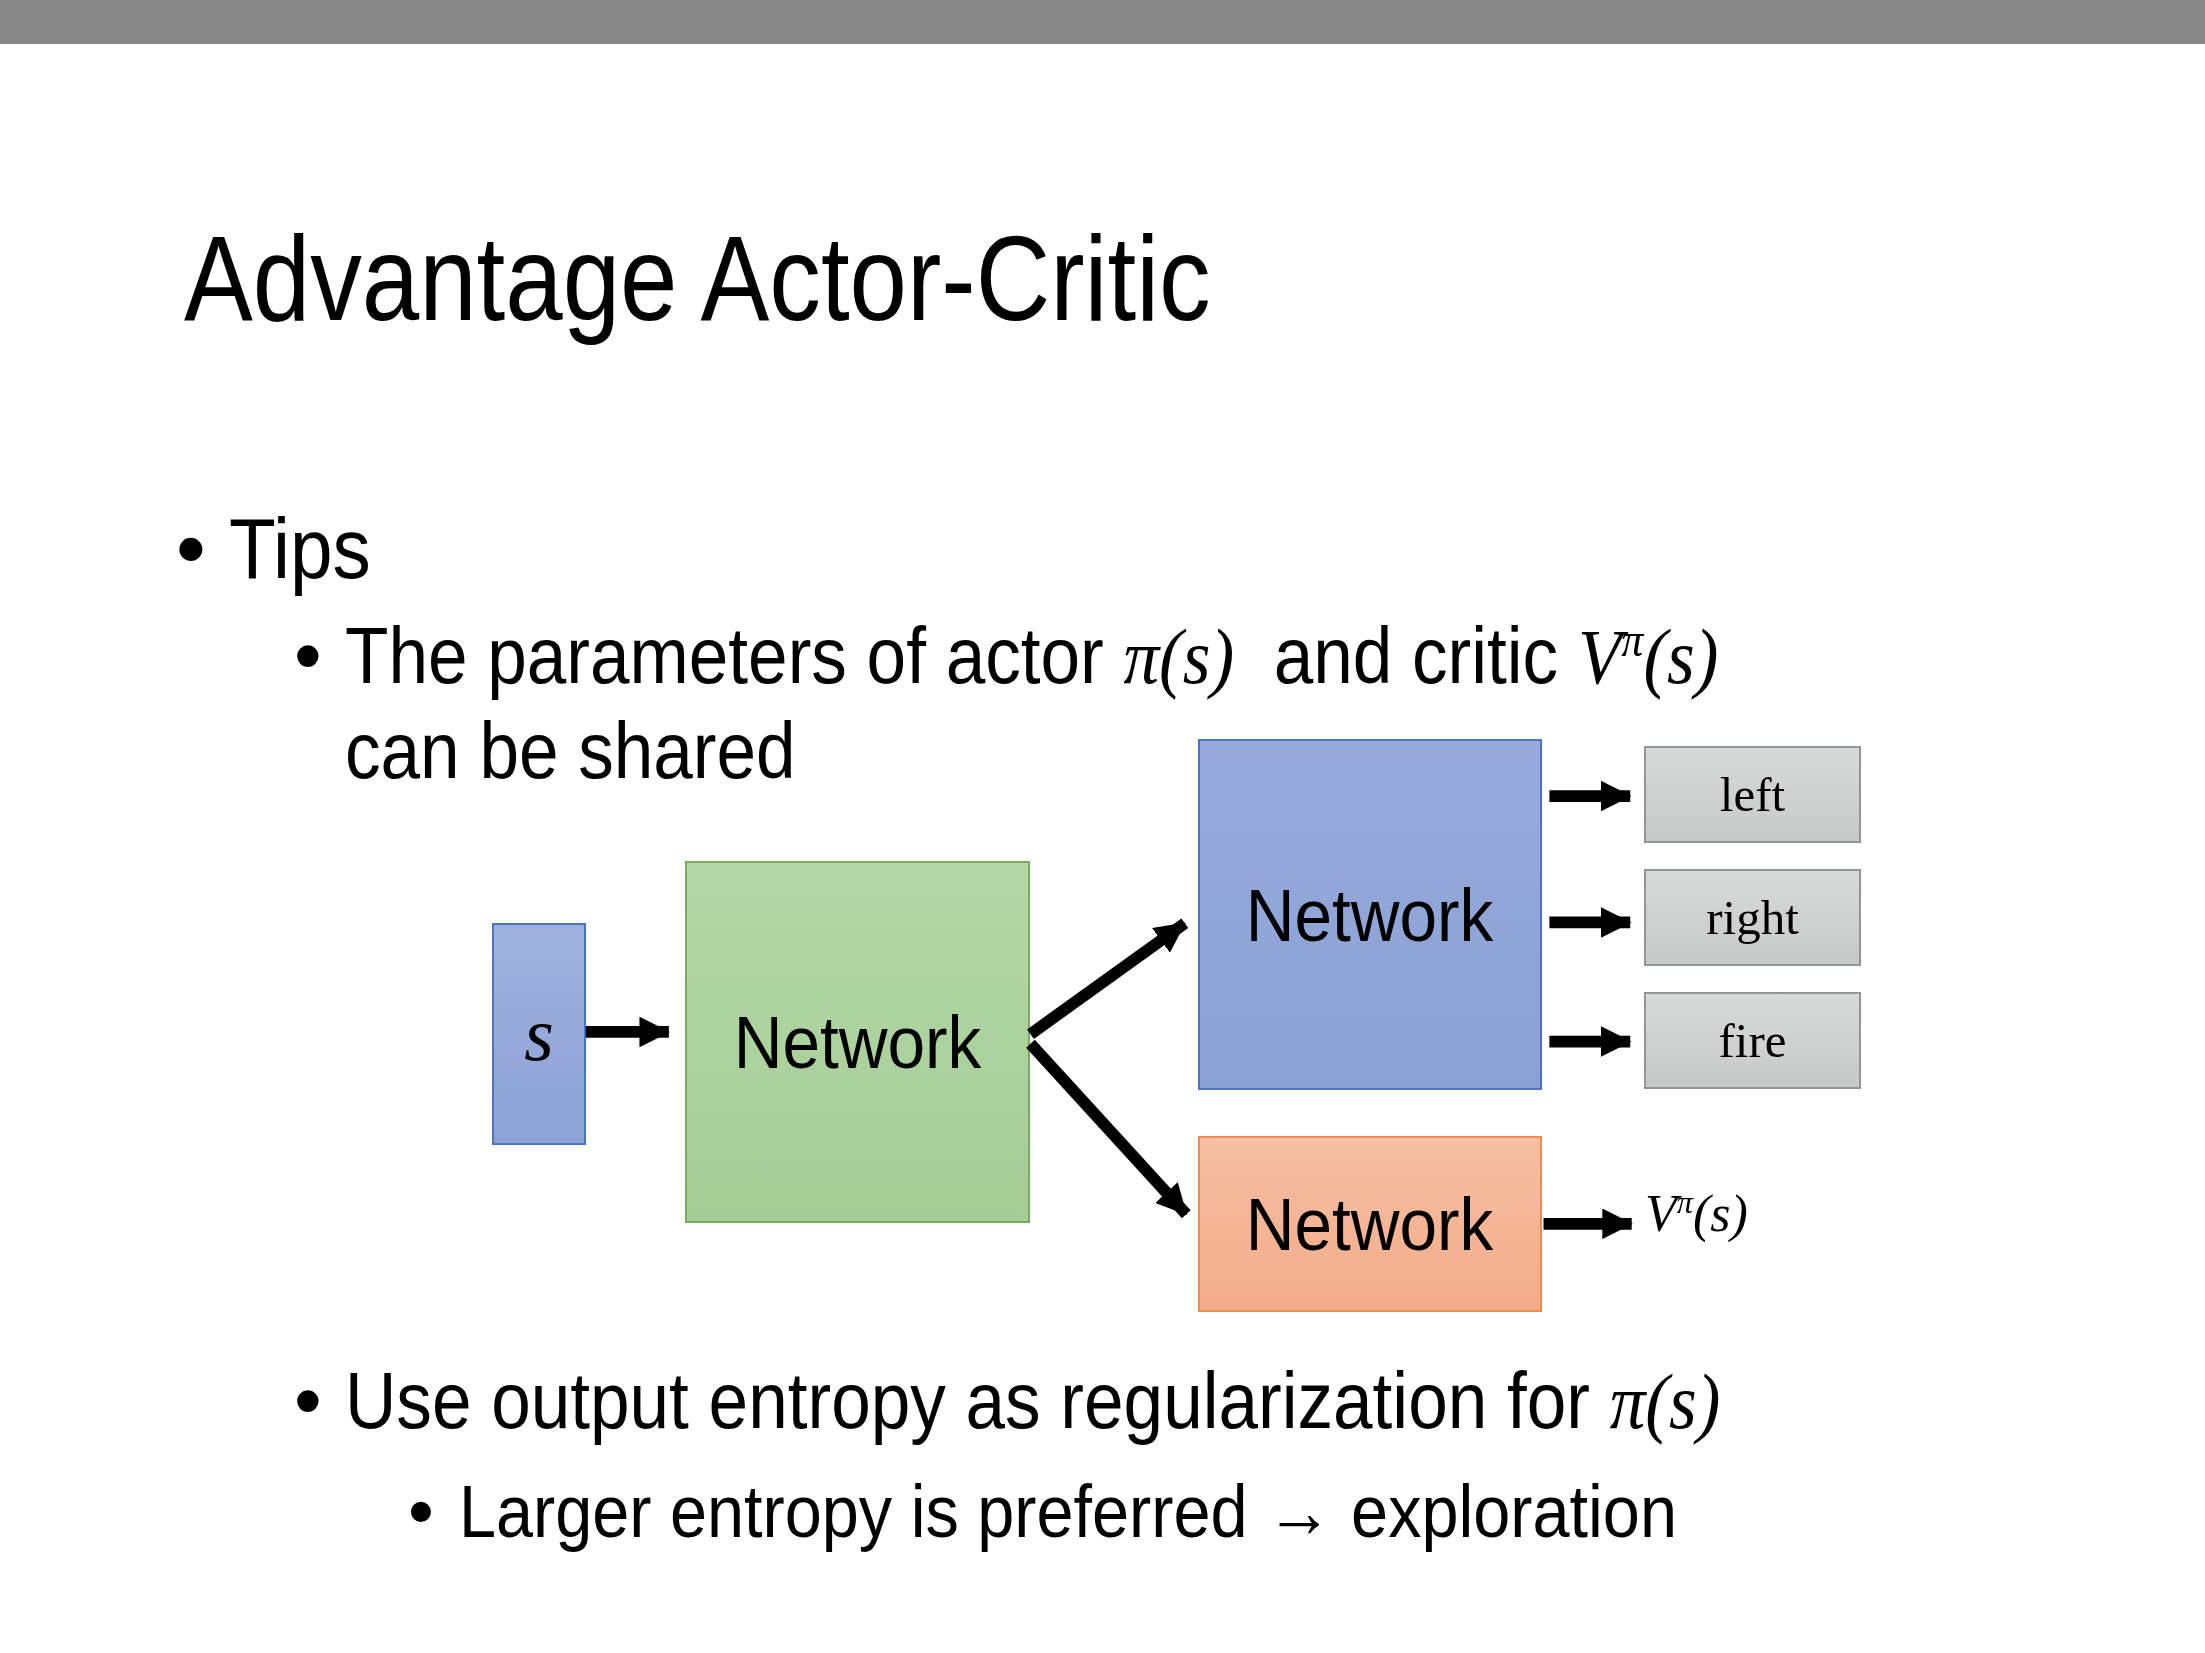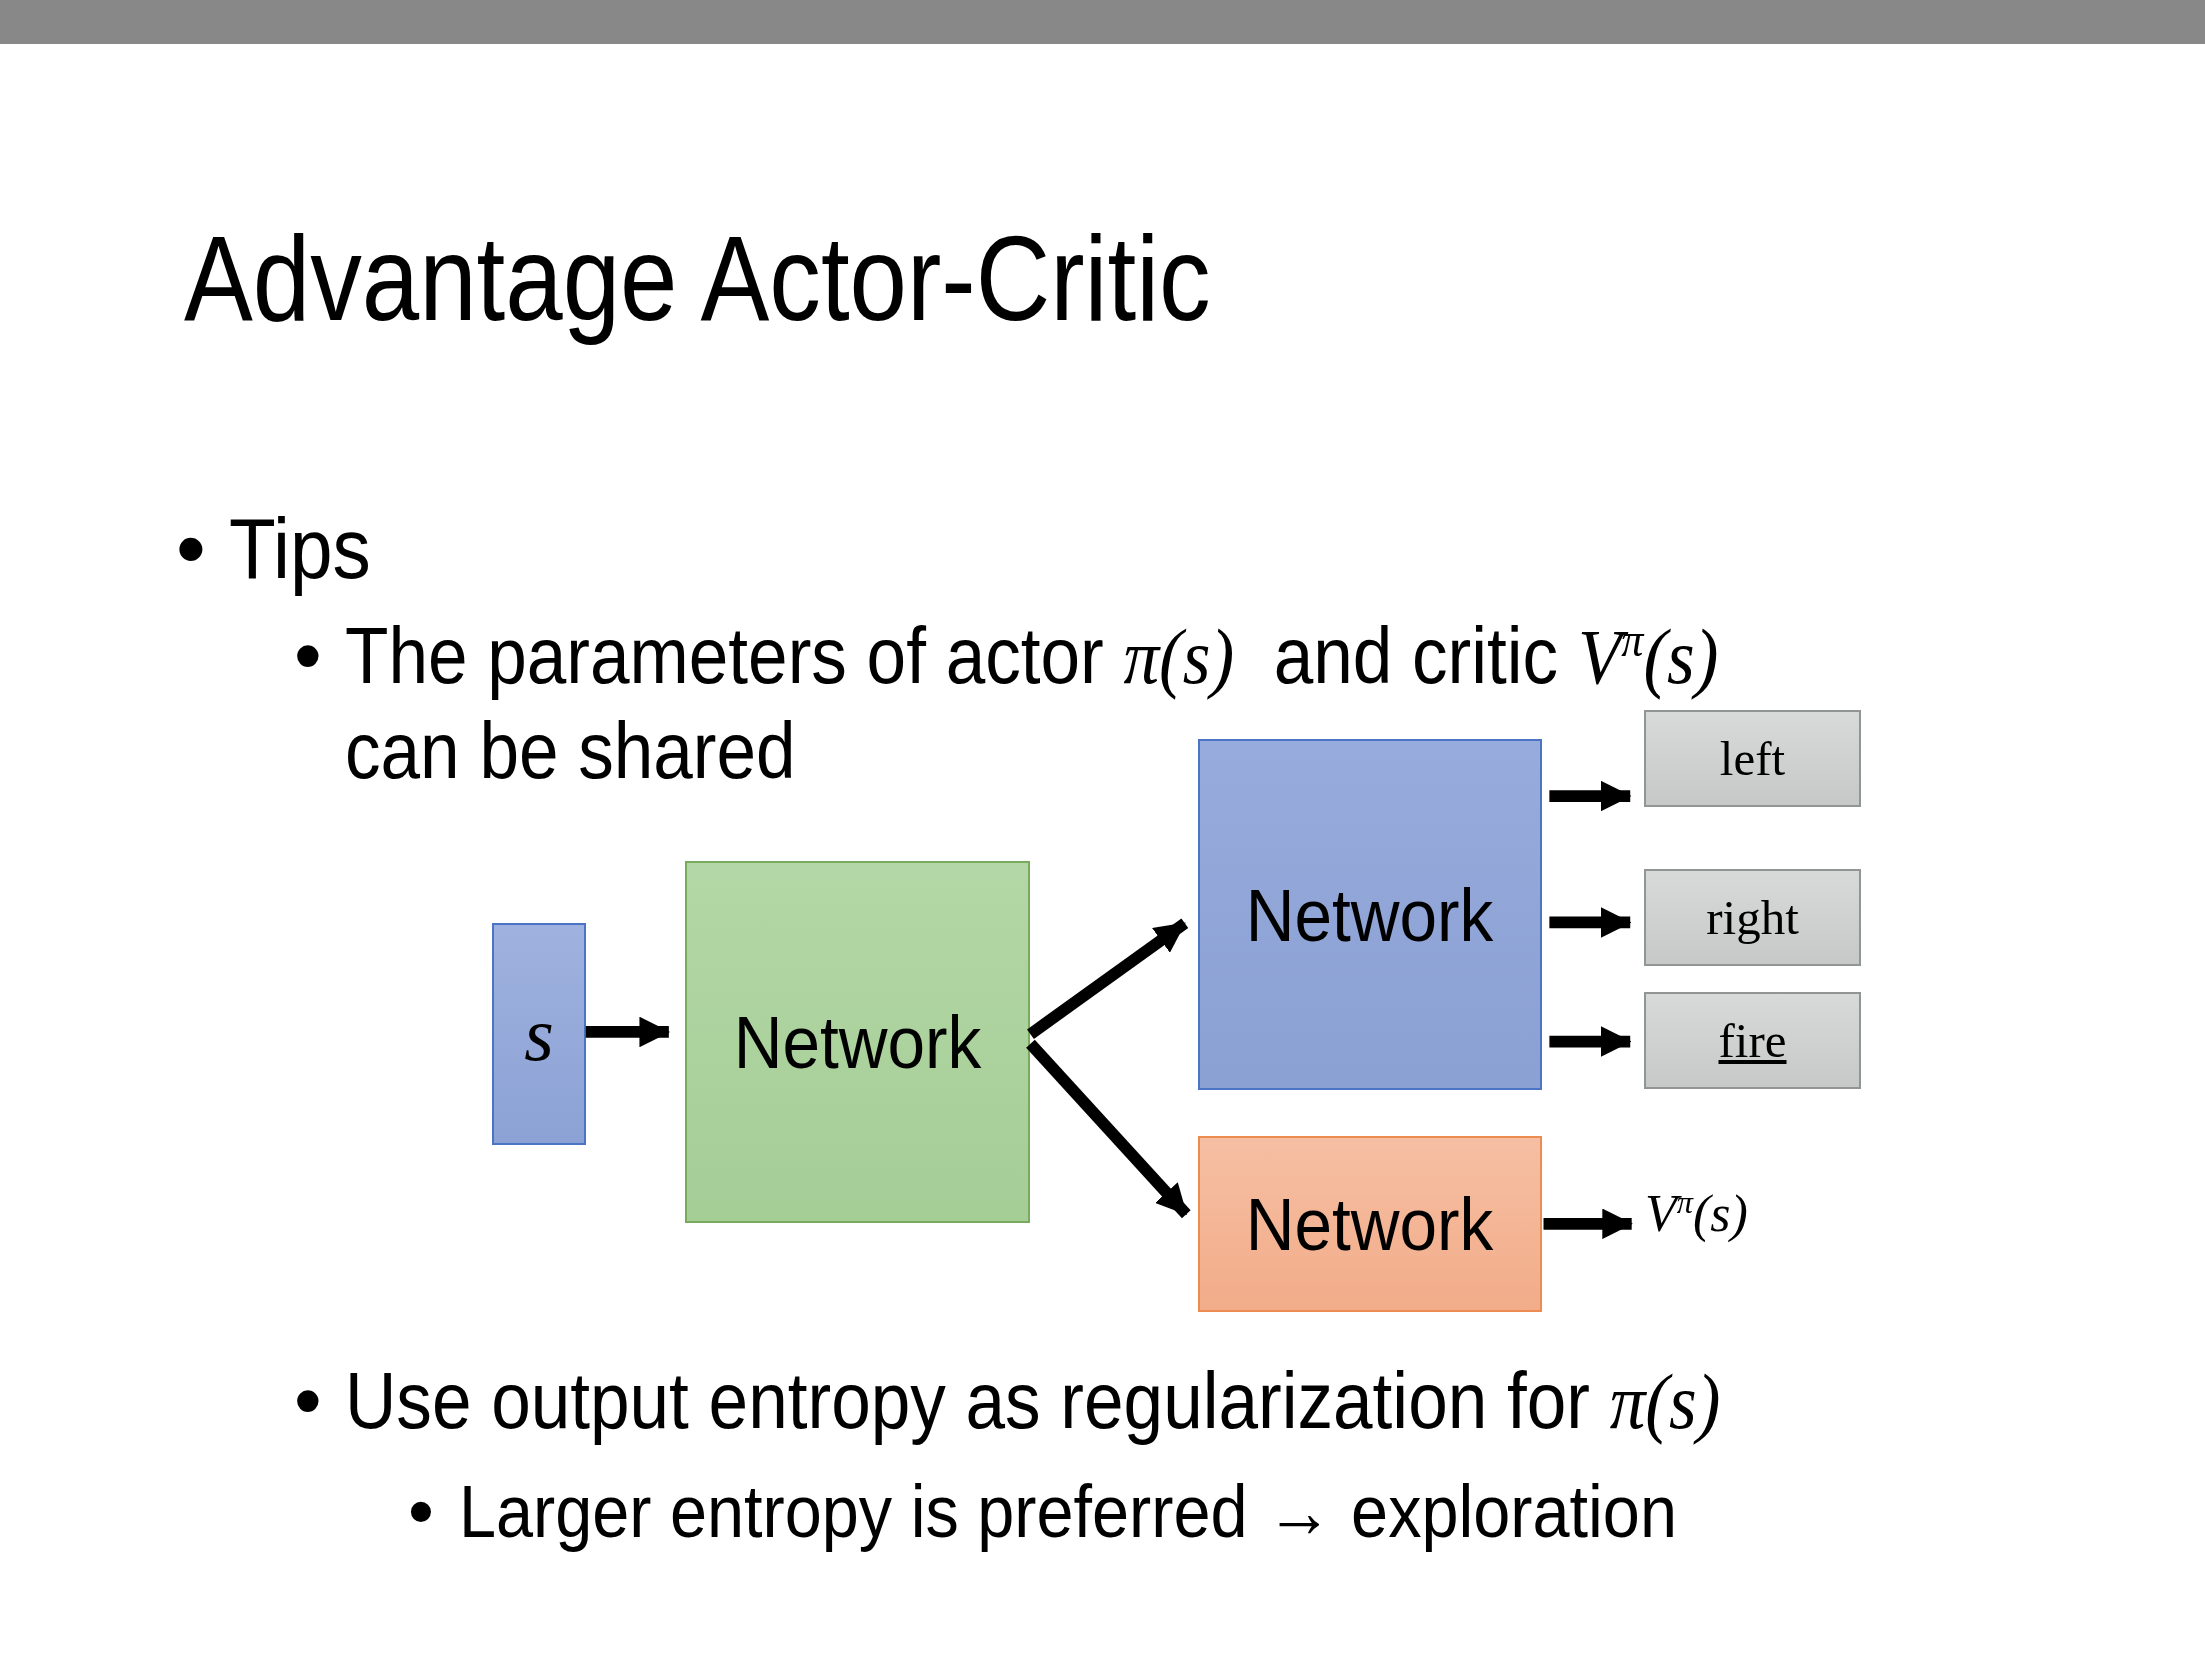--- a/index.html
+++ b/index.html
@@ -80,23 +80,23 @@
   .action-box{
     left:1644px;width:217px;height:97px;
     background:linear-gradient(180deg,var(--action-fill-top),var(--action-fill-bottom));
     border:2.2px solid var(--action-border);
   }
   .action-box .box-label{
     font-family:"Liberation Serif",serif;
     font-size:49px;
     transform:none;
   }
-  .action-left{top:666px;}
+  .action-left{top:702px;}
   .action-right{top:825px;text-align:center;}
-  .action-fire{top:948px;text-decoration:underline;}
+  .action-fire{top:948px;}
   .critic-output{
     position:absolute;
     left:1645px;top:1140px;
     font-size:52px;
     line-height:1.15;
   }
   .arrows{position:absolute;left:0;top:0;}
   .arrows line{stroke:var(--arrow,#000);stroke-width:16;}
 </style>
 </head>

